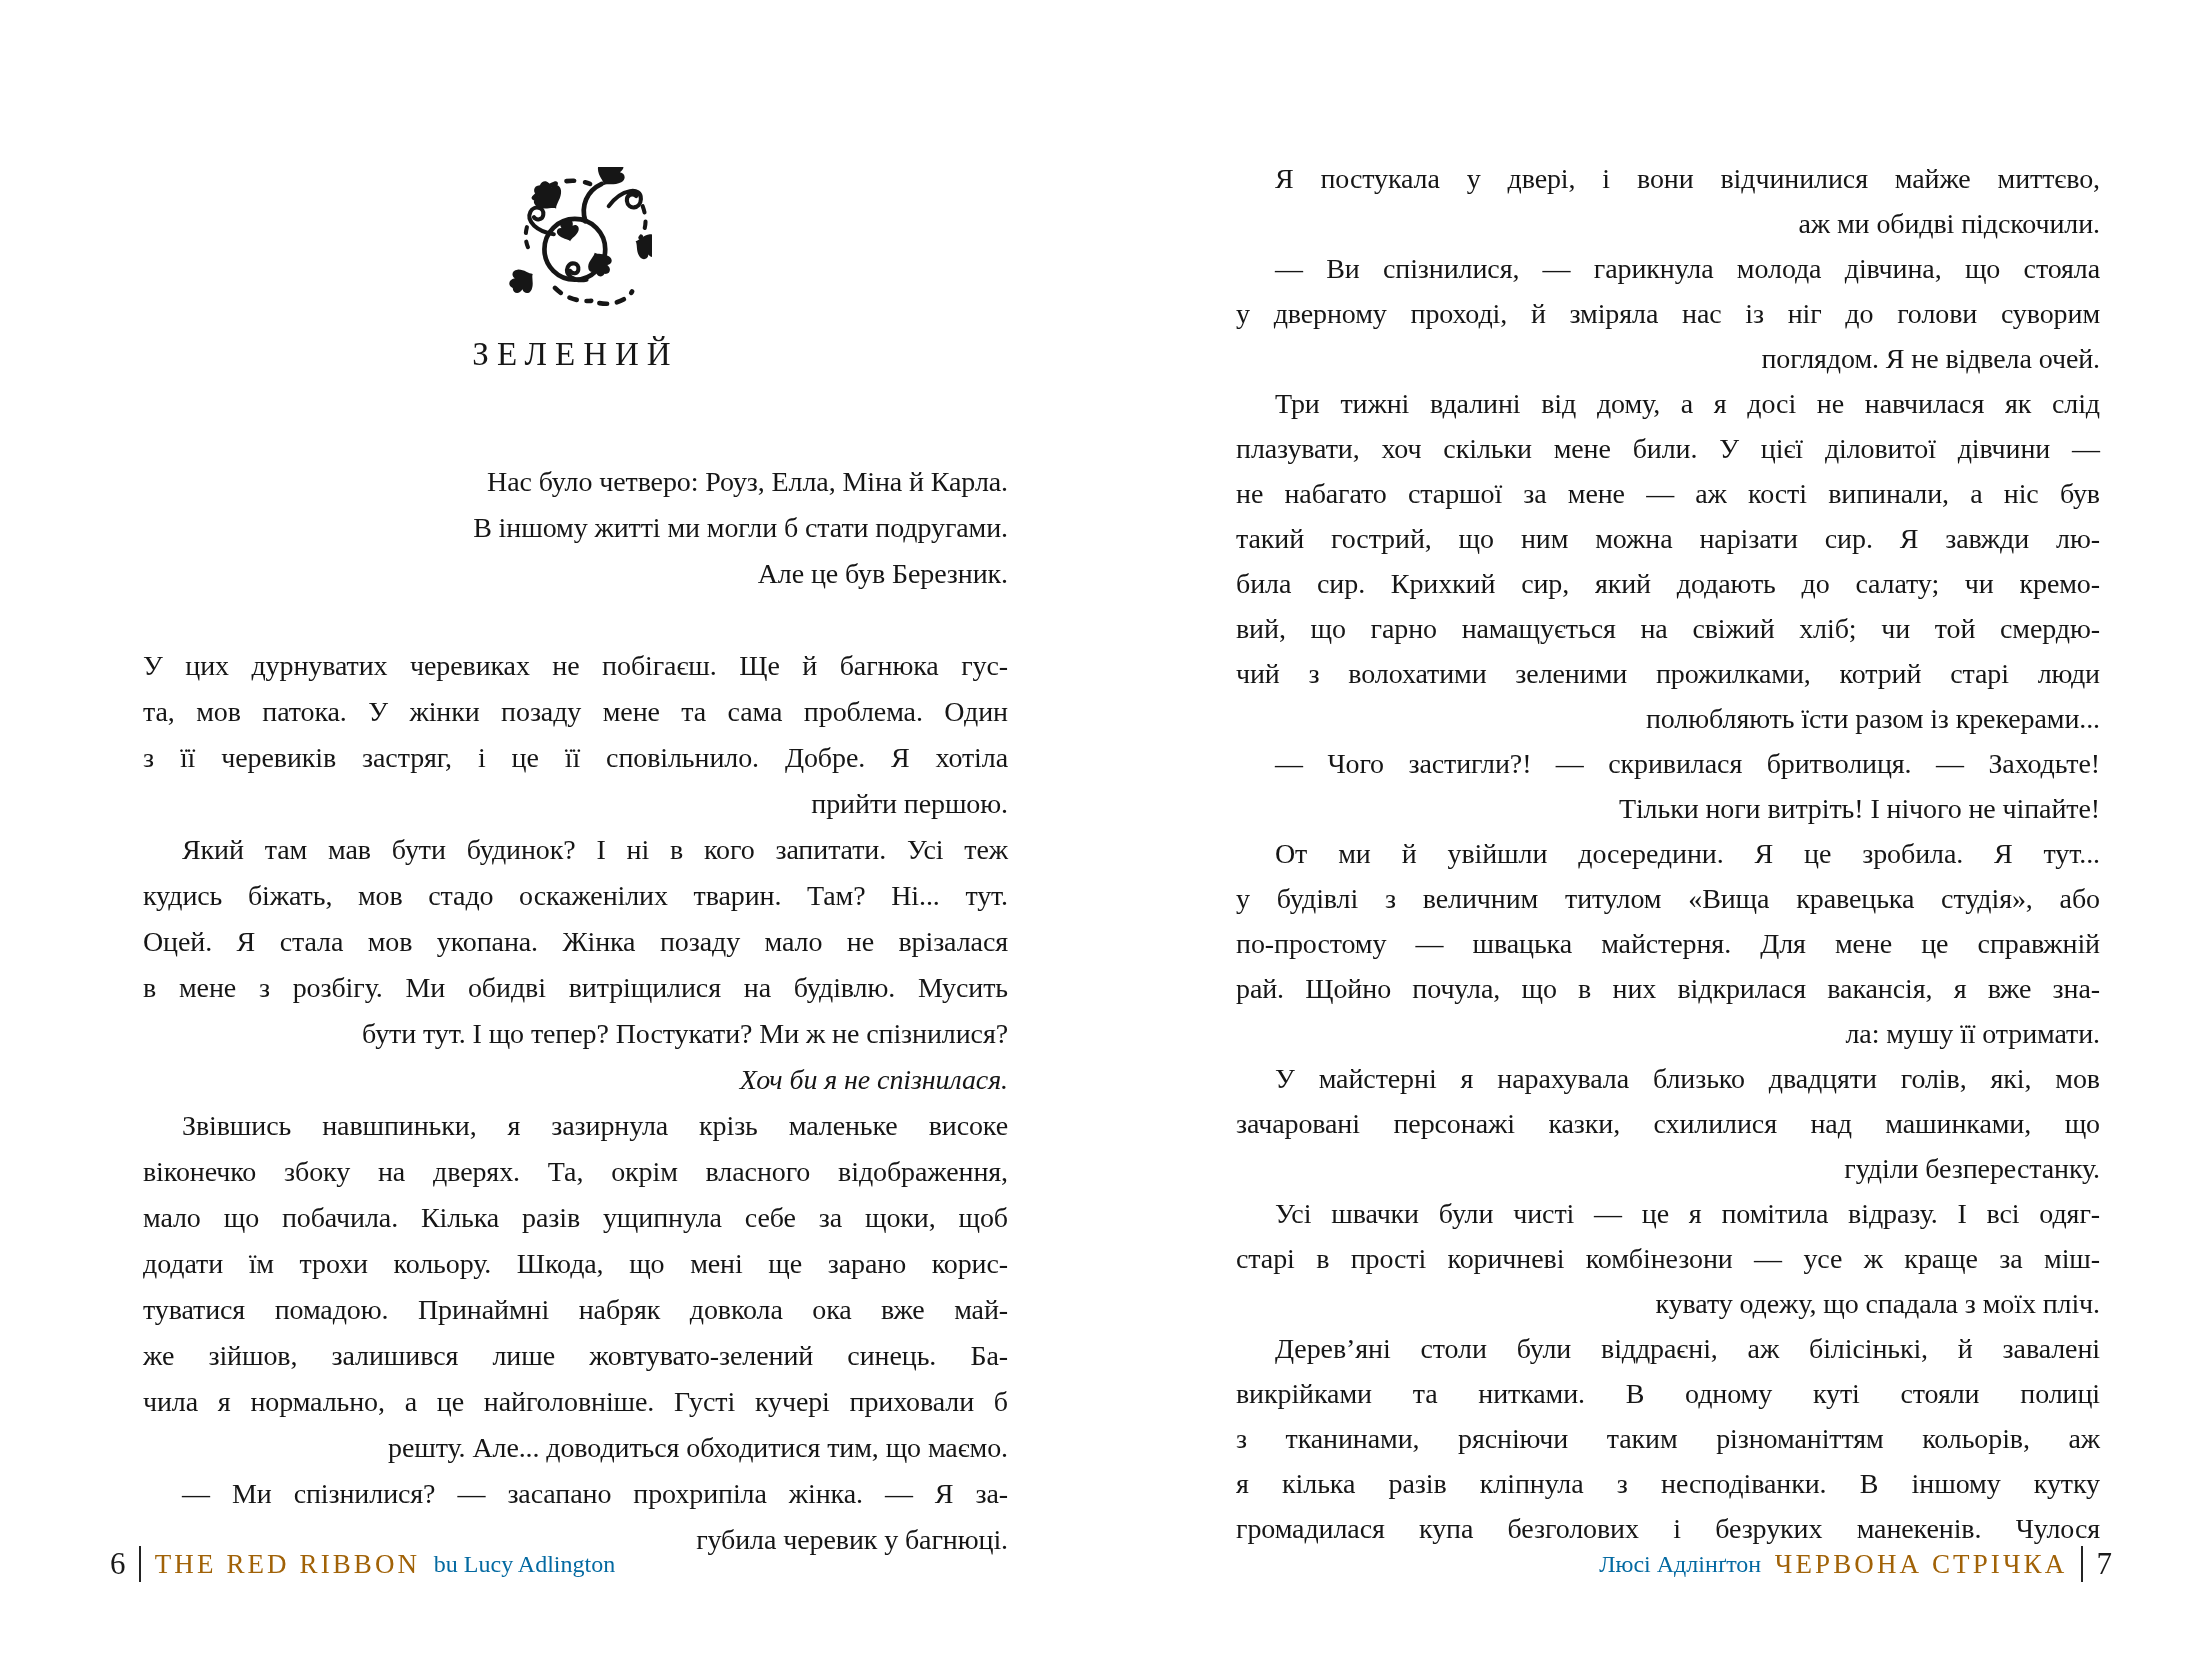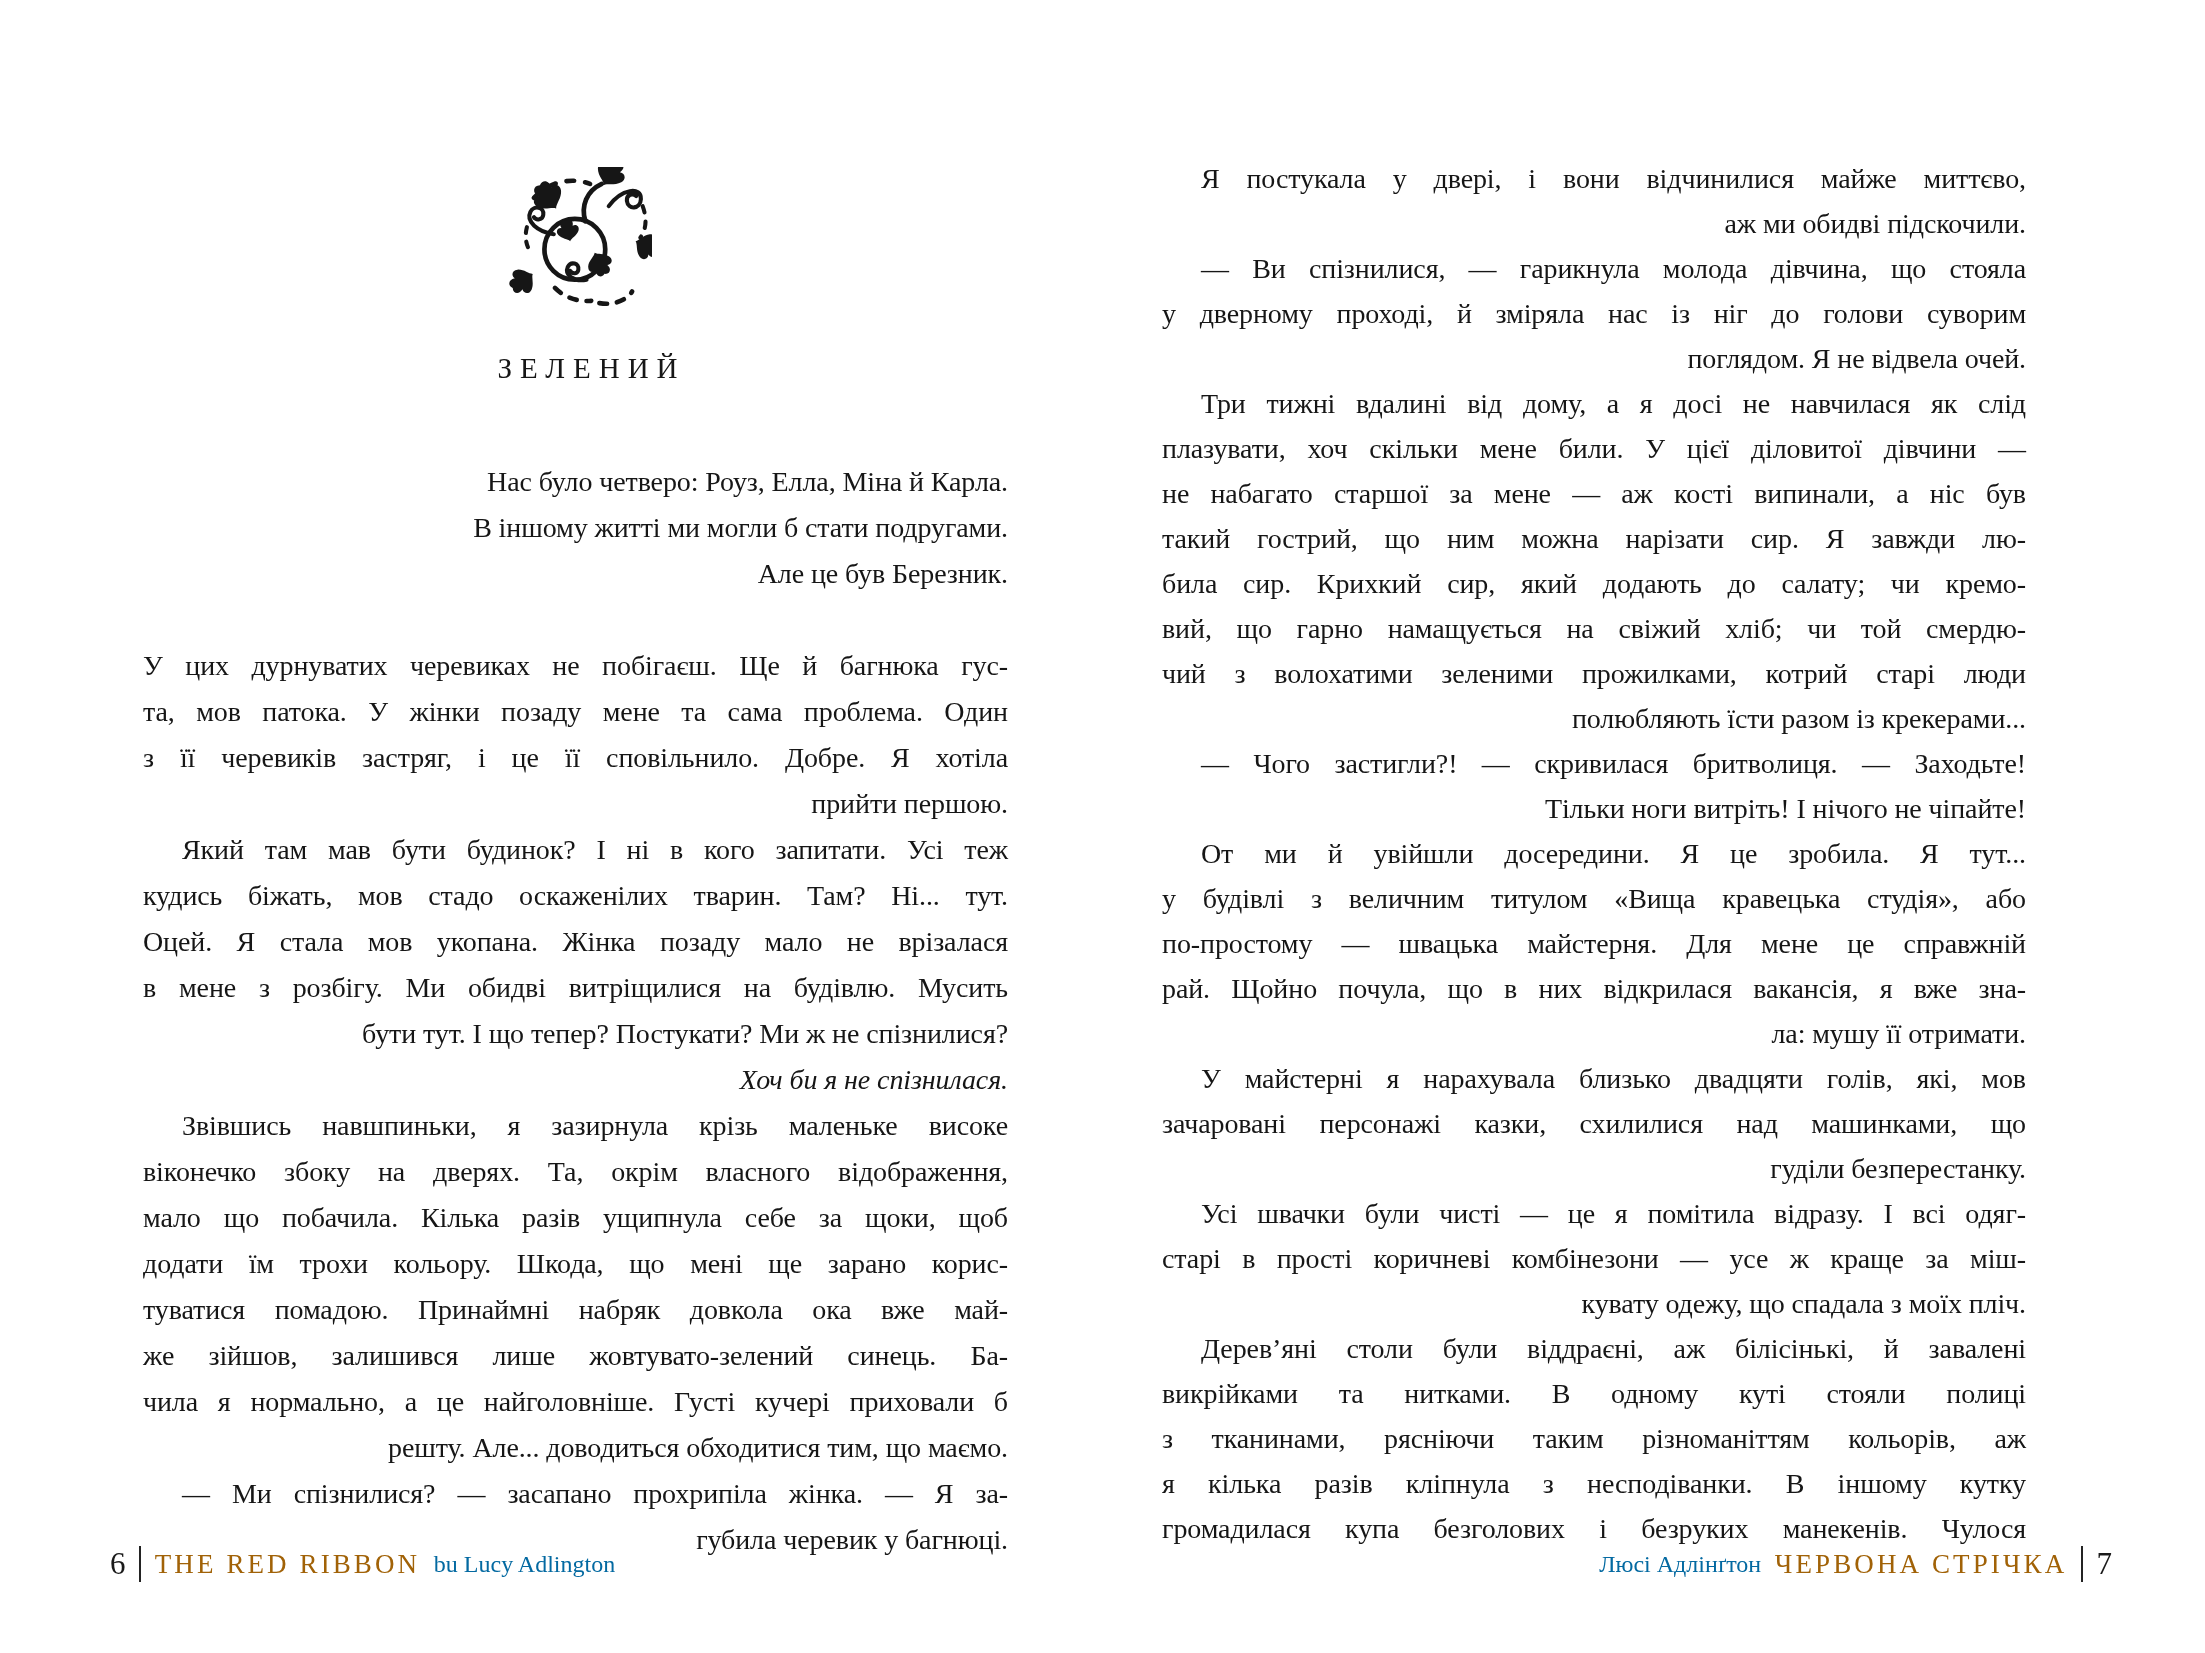--- a/index.html
+++ b/index.html
@@ -13,30 +13,30 @@
   }
   .page{ position:absolute; inset:0; }
 
   
   .ornament-wrap{
     position:absolute; left:143px; top:167px; width:865px;
     text-align:center;
   }
   .chapter-title{
     position:absolute; left:143px; top:336px; width:865px;
-    margin:16px; text-align:center;
-    font-size:29px; font-weight:400; letter-spacing:8px;
+    margin:0; text-align:center;
+    font-size:33px; font-weight:400; letter-spacing:8px;
     font-family:"Liberation Serif","DejaVu Serif",serif;
     color:#171717;
   }
 
   
   .body-col{ position:absolute; }
   .body-col.left { left:143px;  top:459px; width:865px; }
-  .body-col.right{ left:1162px; top:156px; width:864px; }
+  .body-col.right{ left:1236px; top:156px; width:864px; }
 
   .line{
     font-size:28px;
     color:#161616;
     text-align:right;
     letter-spacing:-0.1px;
   }
   .body-col.left  .line{ height:46px; line-height:46px; }
   .body-col.right .line{ height:45px; line-height:45px; }
   .line.j  { text-align:justify; text-align-last:justify; }

